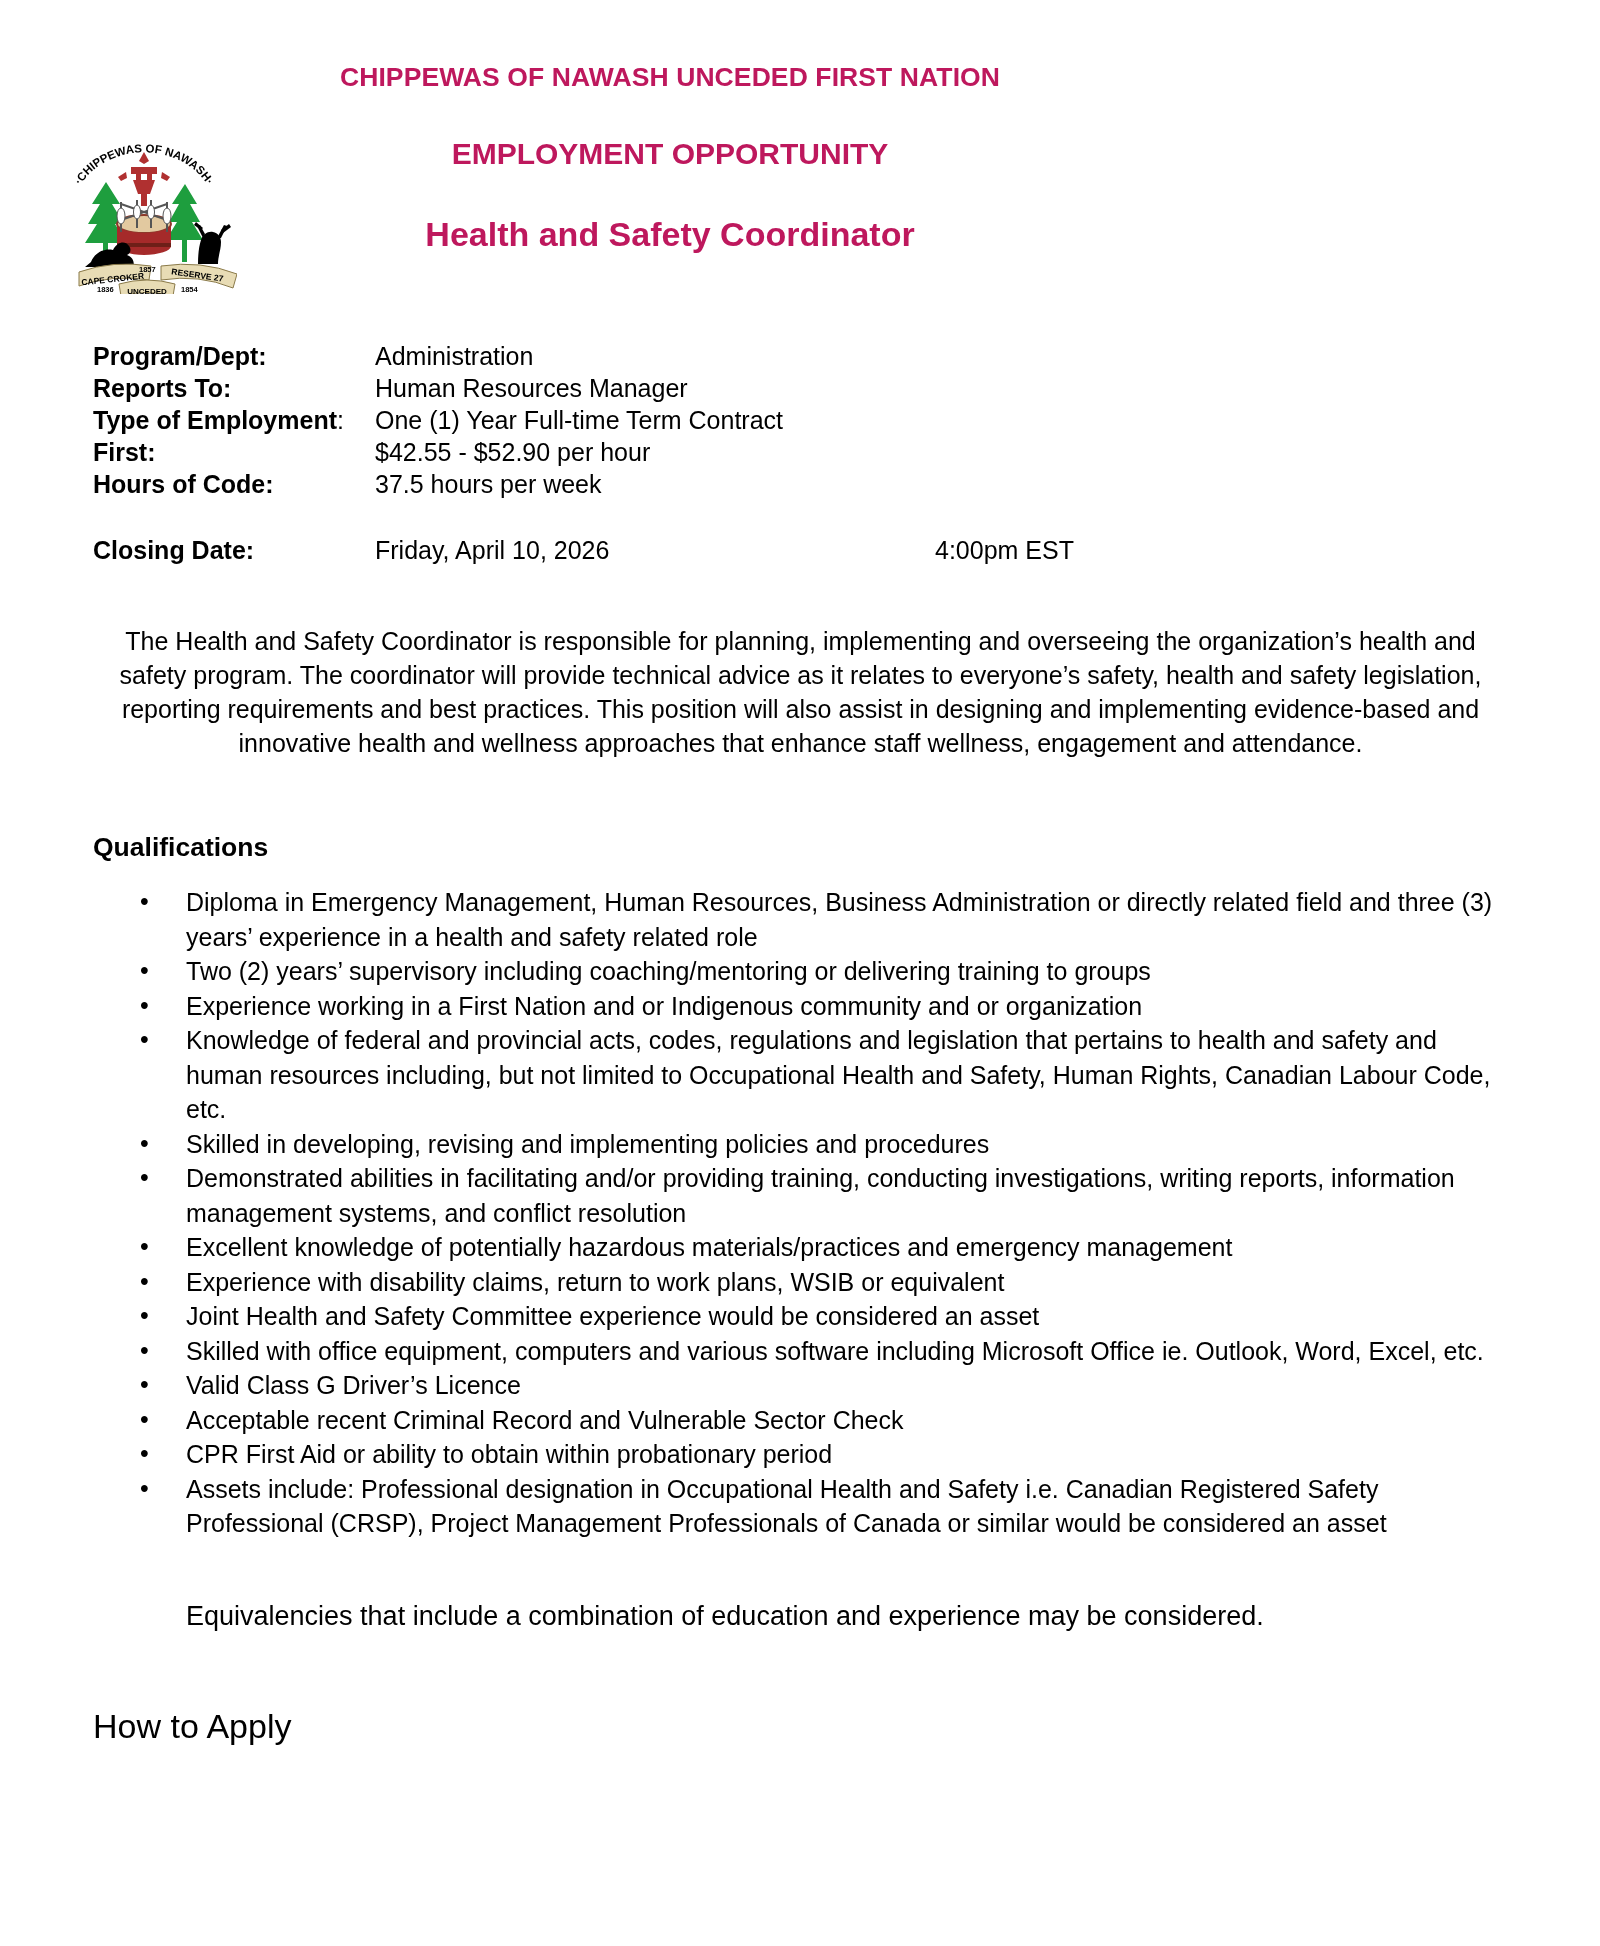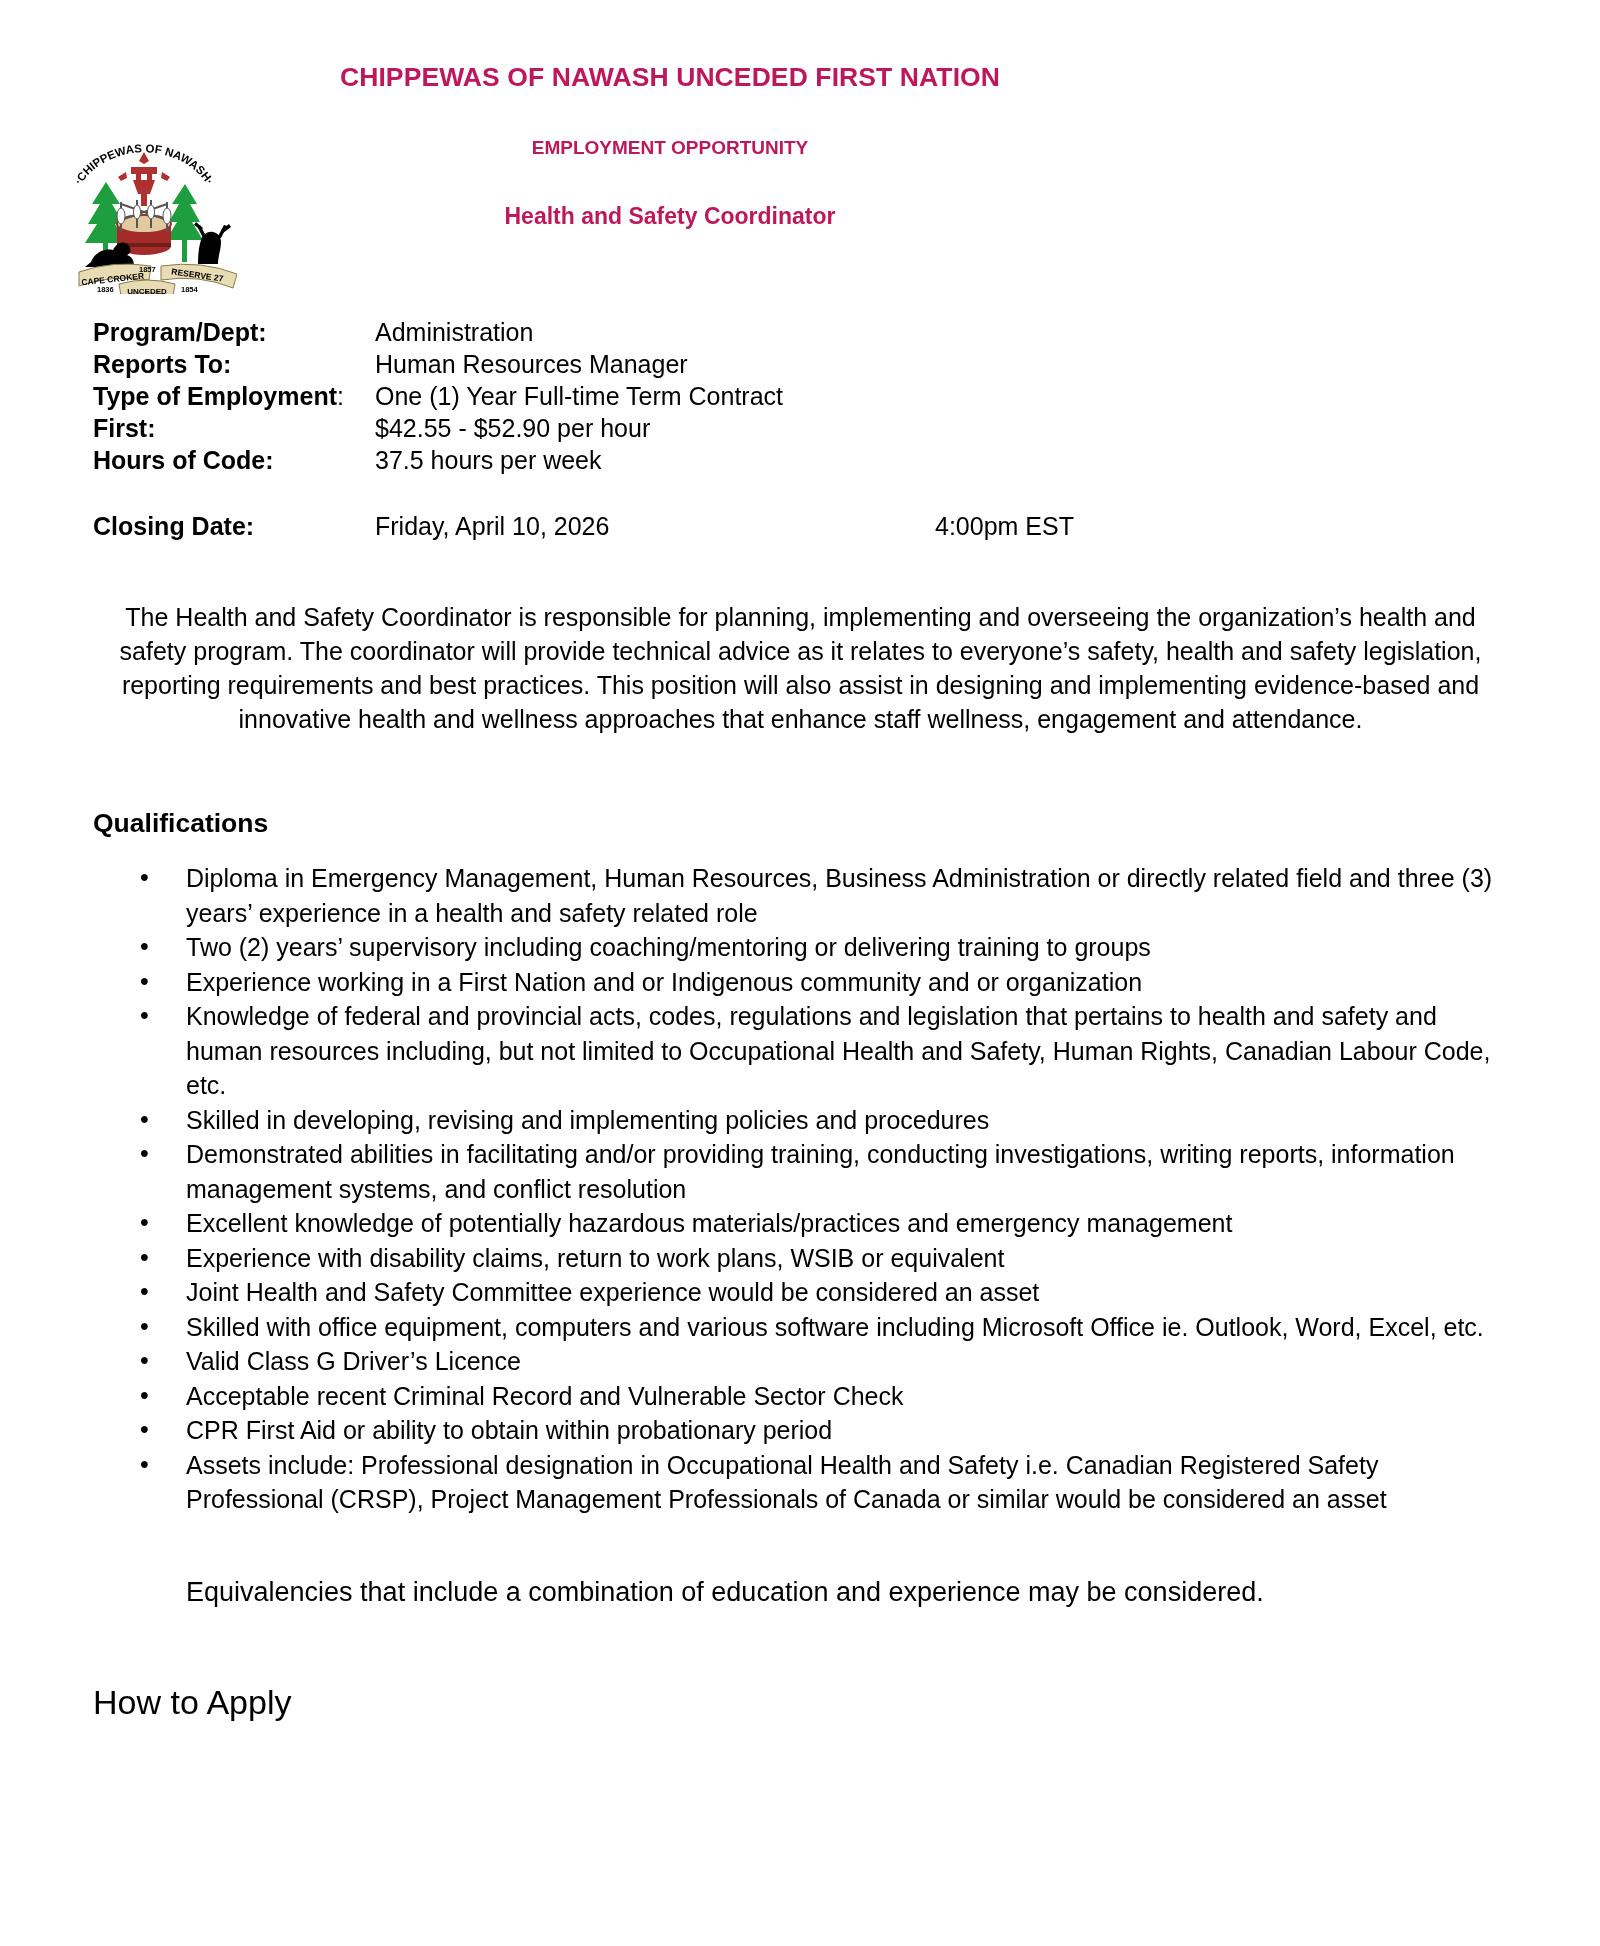--- a/index.html
+++ b/index.html
@@ -36,25 +36,25 @@
     font-weight: bold;
     color: #be185d;
     margin: 0;
     padding-right: 260px;
   }
   .org-title {
     font-size: 26.5px;
     letter-spacing: 0.1px;
   }
   .doc-type {
-    font-size: 19px;
+    font-size: 30px;
     margin-top: 44px;
   }
   .job-title {
-    font-size: 23px;
+    font-size: 34px;
     margin-top: 44px;
   }
 
   
   .logo-box {
     position: absolute;
     left: 51px;
     top: 112px;
     width: 186px;
     height: 182px;

